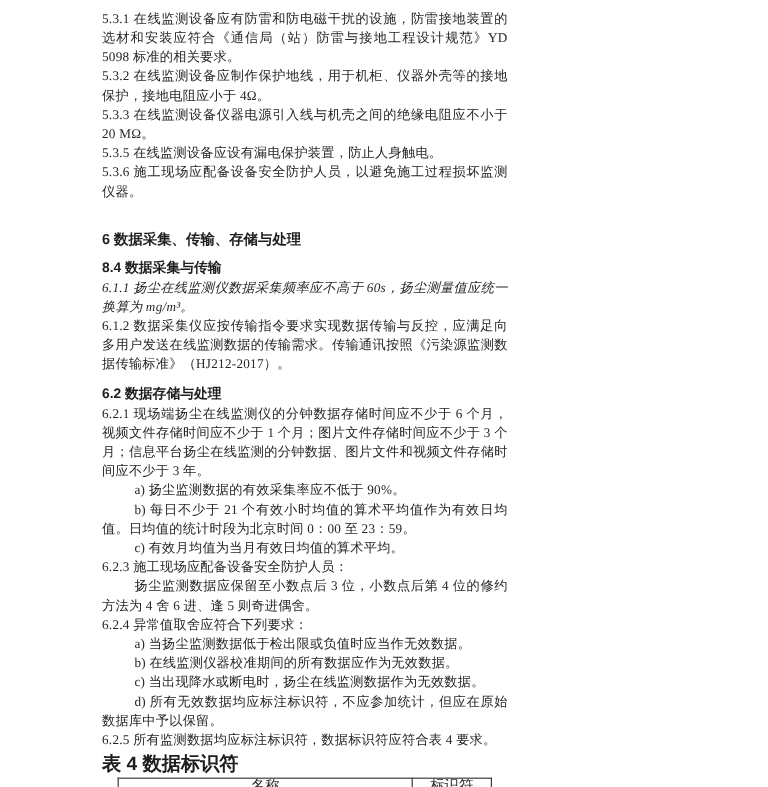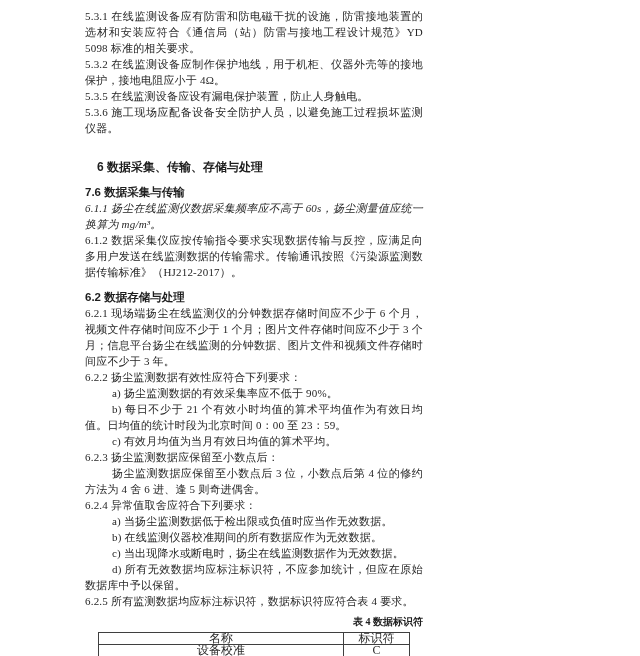--- a/index.html
+++ b/index.html
@@ -22,41 +22,41 @@
   p.clause, p.subitem, p.note {
     margin: 0;
     font-size: 11px;
     line-height: 16px;
     text-align: justify;
     text-justify: inter-character;
     letter-spacing: 0.2px;
   }
   p.subitem, p.note { text-indent: 27px; }
   .heading-l1 {
-    margin: 23px 0 0 12px;
+    margin: 23px 0 0 0;
     font-family: "Liberation Sans", "DejaVu Sans", sans-serif;
     font-size: 12px;
     font-weight: bold;
     line-height: 16px;
     color: #1e1e1e;
   }
   .heading-l2 {
     margin: 9px 0 0 0;
     font-family: "Liberation Sans", "DejaVu Sans", sans-serif;
     font-size: 11.5px;
     font-weight: bold;
     line-height: 16px;
     color: #1e1e1e;
   }
   .after-sub { margin-top: 8px; font-style: italic; }
   .table-caption {
     margin: 6px 0 0 0;
-    text-align: right;
-    font-family: Liberation Serif, serif;
-    font-size: 10px;
+    text-align: left;
+    font-family: Liberation Sans, sans-serif;
+    font-size: 16px;
     font-weight: bold;
     line-height: 14px;
     color: #1e1e1e;
   }
   table.flag-table {
     border-collapse: collapse;
     margin: 3px auto 0 auto;
     width: 311px;
     table-layout: fixed;
     border: 1.5px solid #3a3a3a;
@@ -78,36 +78,36 @@
   col.c-flag { width: 66px; }
 </style>
 </head>
 <body>
 
 <div class="page">
   <div class="content">
 
     <p class="clause">5.3.1 在线监测设备应有防雷和防电磁干扰的设施，防雷接地装置的选材和安装应符合《通信局（站）防雷与接地工程设计规范》YD 5098 标准的相关要求。</p>
     <p class="clause">5.3.2 在线监测设备应制作保护地线，用于机柜、仪器外壳等的接地保护，接地电阻应小于 4Ω。</p>
+    <p class="clause">5.3.3 在线监测设备仪器电源引入线与机壳之间的绝缘电阻应不小于 20 MΩ。</p>
     <p class="clause">5.3.5 在线监测设备应设有漏电保护装置，防止人身触电。</p>
     <p class="clause">5.3.6 施工现场应配备设备安全防护人员，以避免施工过程损坏监测仪器。</p>
 
     <p class="heading-l1">6 数据采集、传输、存储与处理</p>
 
-    <p class="heading-l2">7.6 数据采集与传输</p>
+    <p class="heading-l2">8.4 数据采集与传输</p>
     <p class="clause after-sub">6.1.1 扬尘在线监测仪数据采集频率应不高于 60s，扬尘测量值应统一换算为 mg/m³。</p>
     <p class="clause">6.1.2 数据采集仪应按传输指令要求实现数据传输与反控，应满足向多用户发送在线监测数据的传输需求。传输通讯按照《污染源监测数据传输标准》（HJ212-2017）。</p>
 
     <p class="heading-l2">6.2 数据存储与处理</p>
     <p class="clause">6.2.1 现场端扬尘在线监测仪的分钟数据存储时间应不少于 6 个月，视频文件存储时间应不少于 1 个月；图片文件存储时间应不少于 3 个月；信息平台扬尘在线监测的分钟数据、图片文件和视频文件存储时间应不少于 3 年。</p>
-    <p class="clause">6.2.2 扬尘监测数据有效性应符合下列要求：</p>
     <p class="subitem">a) 扬尘监测数据的有效采集率应不低于 90%。</p>
     <p class="subitem">b) 每日不少于 21 个有效小时均值的算术平均值作为有效日均值。日均值的统计时段为北京时间 0：00 至 23：59。</p>
     <p class="subitem">c) 有效月均值为当月有效日均值的算术平均。</p>
-    <p class="clause">6.2.3 扬尘监测数据应保留至小数点后：</p>
+    <p class="clause">6.2.3 施工现场应配备设备安全防护人员：</p>
     <p class="note">扬尘监测数据应保留至小数点后 3 位，小数点后第 4 位的修约方法为 4 舍 6 进、逢 5 则奇进偶舍。</p>
     <p class="clause">6.2.4 异常值取舍应符合下列要求：</p>
     <p class="subitem">a) 当扬尘监测数据低于检出限或负值时应当作无效数据。</p>
     <p class="subitem">b) 在线监测仪器校准期间的所有数据应作为无效数据。</p>
     <p class="subitem">c) 当出现降水或断电时，扬尘在线监测数据作为无效数据。</p>
     <p class="subitem">d) 所有无效数据均应标注标识符，不应参加统计，但应在原始数据库中予以保留。</p>
     <p class="clause">6.2.5 所有监测数据均应标注标识符，数据标识符应符合表 4 要求。</p>
 
     <p class="table-caption">表 4 数据标识符</p>
     <table class="flag-table">

